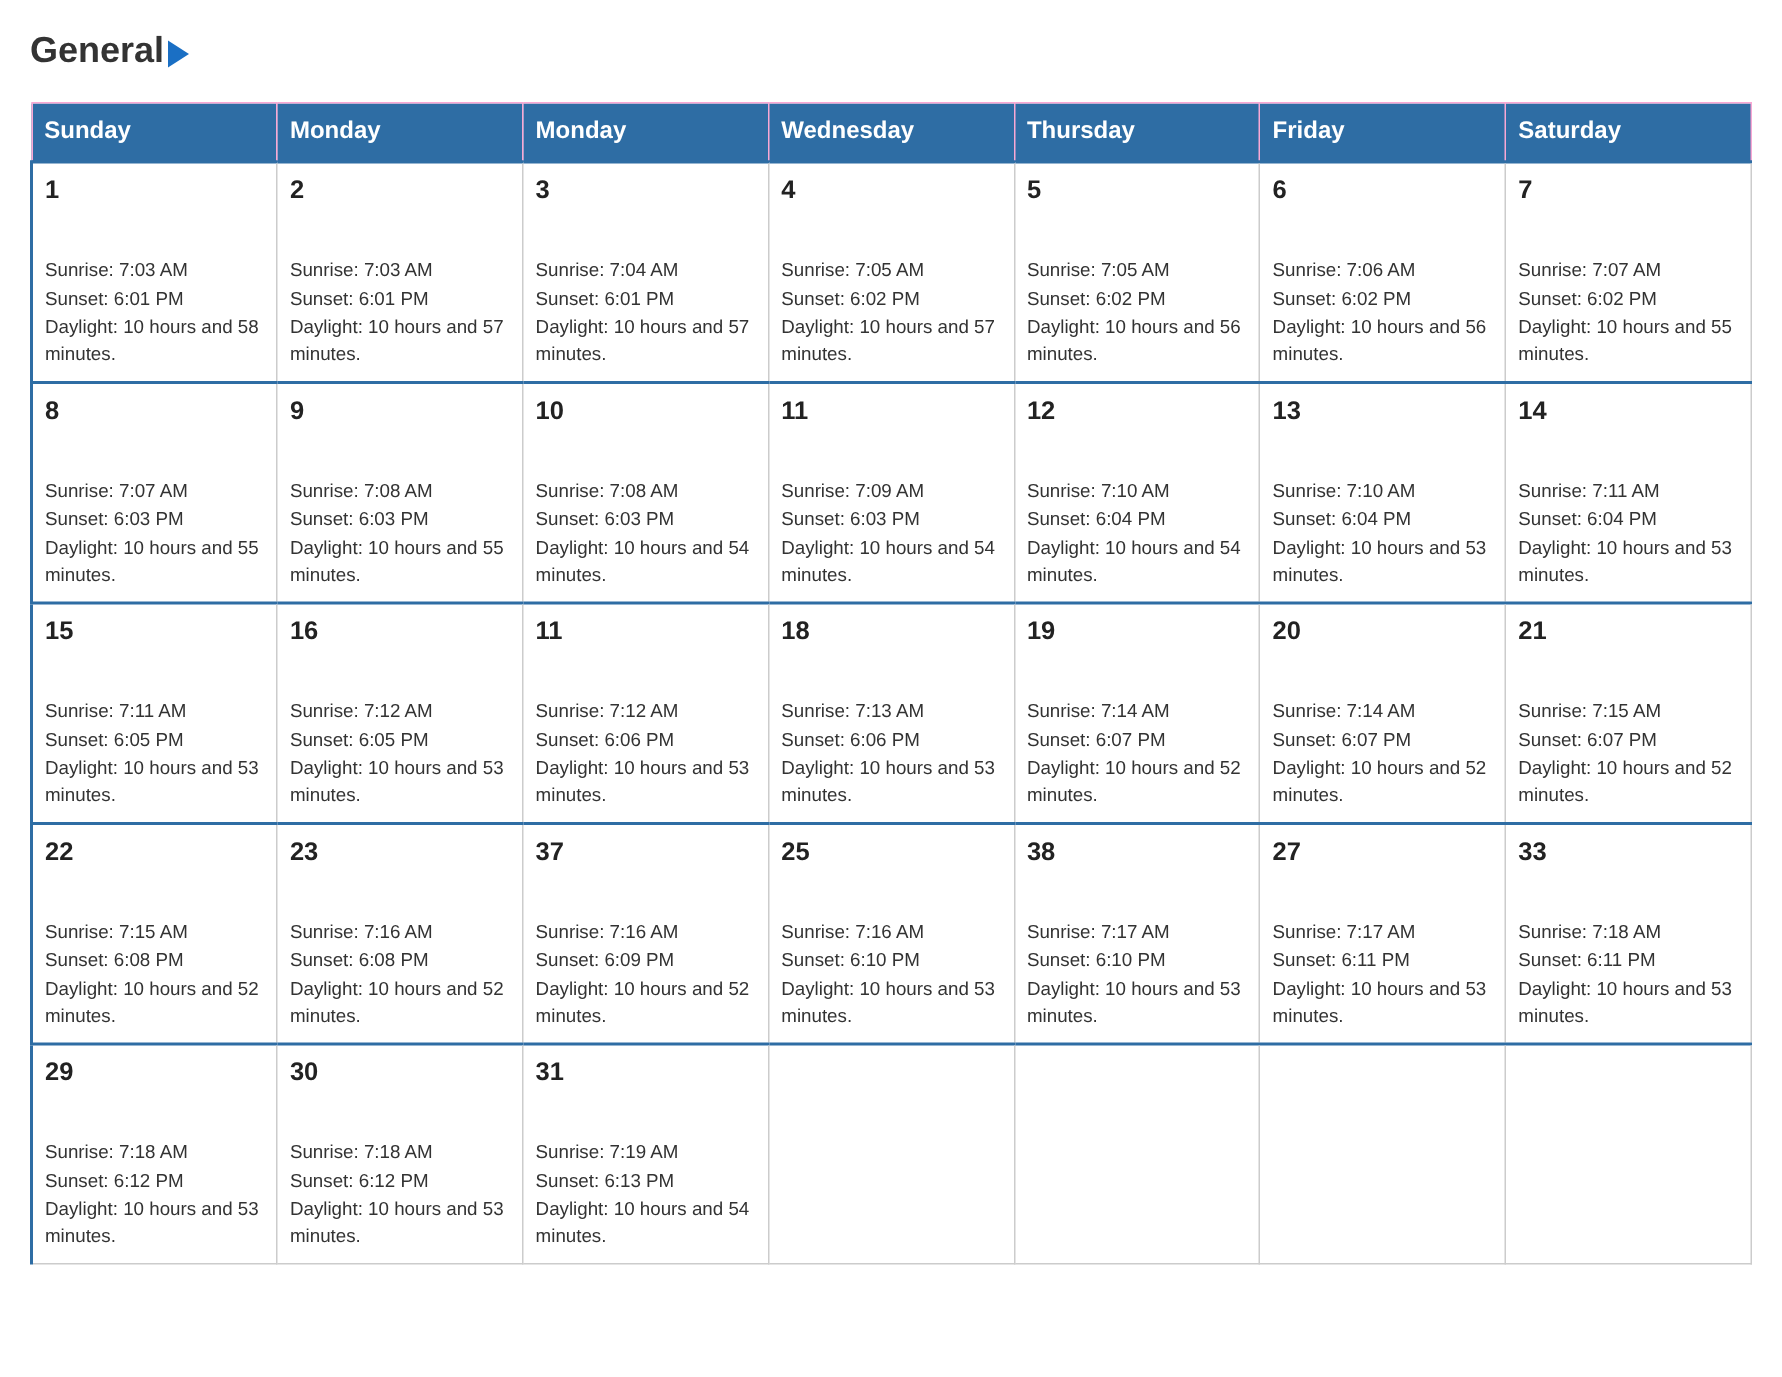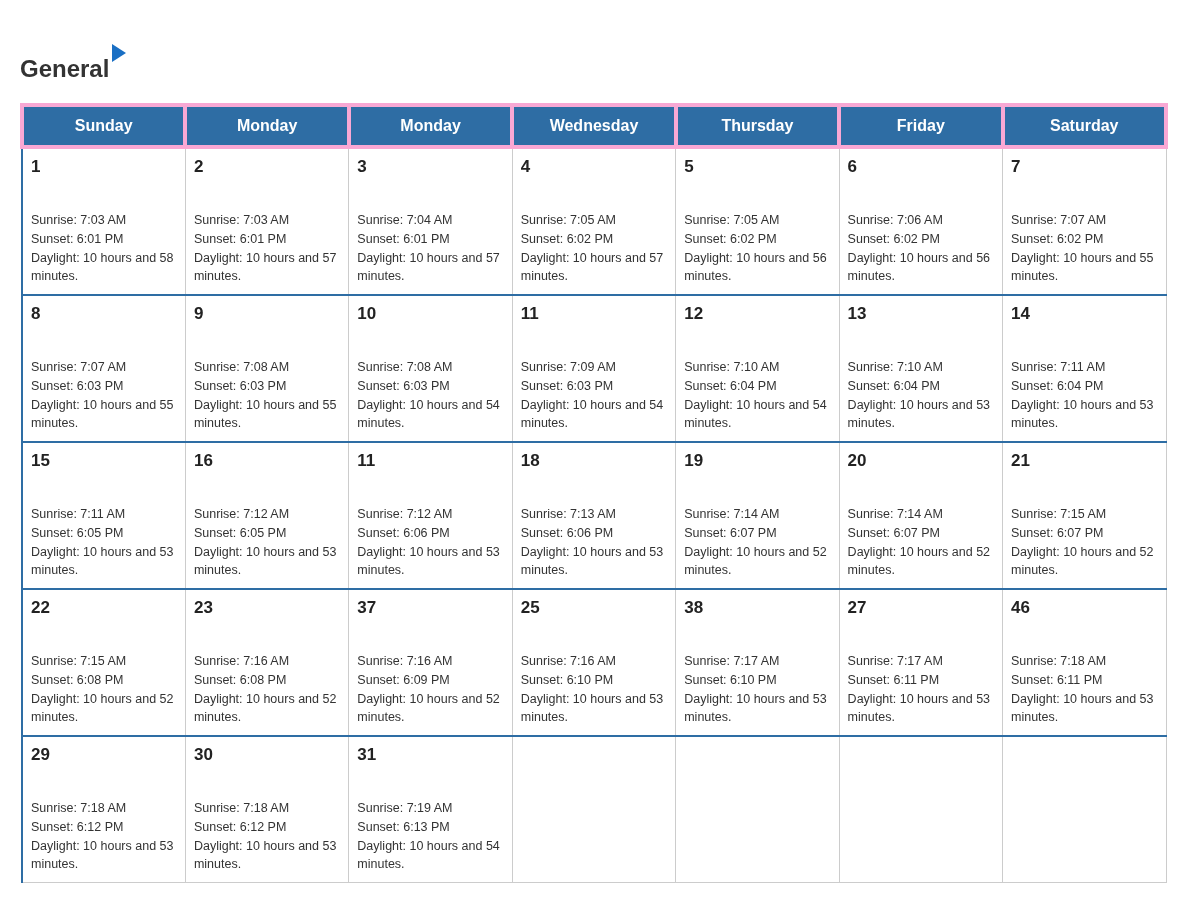--- a/index.html
+++ b/index.html
@@ -41,22 +41,22 @@
       width: 100%;
       border-collapse: collapse;
       border: 1px solid #999;
     }
     .calendar thead th {
       background-color: #2e6da4;
       color: #fff;
       font-size: 16px;
       font-weight: bold;
       padding: 10px 8px;
-      text-align: center;
-      border: 4px solid #f9a8d4;
+      text-align: left;
+      border: 1px solid #f9a8d4;
     }
     .calendar tbody td {
       vertical-align: top;
       padding: 8px;
       border: 1px solid #ccc;
       width: 14.28%;
       min-height: 110px;
       background: #fff;
     }
     .day-number {
@@ -87,21 +87,21 @@
     .row-divider td {
       border-top: 2px solid #2e6da4 !important;
     }
   </style>
 </head>
 <body>
 
 <div class="header">
   <div class="logo-wrapper">
     <div class="logo-top">
-      <span style="font-size:24px;font-weight:bold;color:#333;margin-top:35px;">General</span>
+      <span style="font-size:24px;font-weight:bold;color:#333;">General</span>
       <div style="display:inline-block;width:0;height:0;border-top:9px solid transparent;border-bottom:9px solid transparent;border-left:14px solid #1a6fc4;margin-left:3px;margin-top:3px;"></div>
     </div>
     <div style="font-size:24px;font-weight:bold;color:#1a6fc4;margin-left:2px;"></div>
   </div>
   <div class="title-block">
     <div class="main-title"></div>
     <div class="subtitle"></div>
   </div>
 </div>
 
@@ -335,21 +335,21 @@
       </td>
         <td>
         <span class="day-number">27</span>
         <div class="day-info">
           Sunrise: 7:17 AM<br>
           Sunset: 6:11 PM<br>
           Daylight: 10 hours and 53 minutes.
         </div>
       </td>
         <td>
-        <span class="day-number">46</span>
+        <span class="day-number">33</span>
         <div class="day-info">
           Sunrise: 7:18 AM<br>
           Sunset: 6:11 PM<br>
           Daylight: 10 hours and 53 minutes.
         </div>
       </td>
       </tr>
       <tr class="row-divider">
         <td>
         <span class="day-number">29</span>

